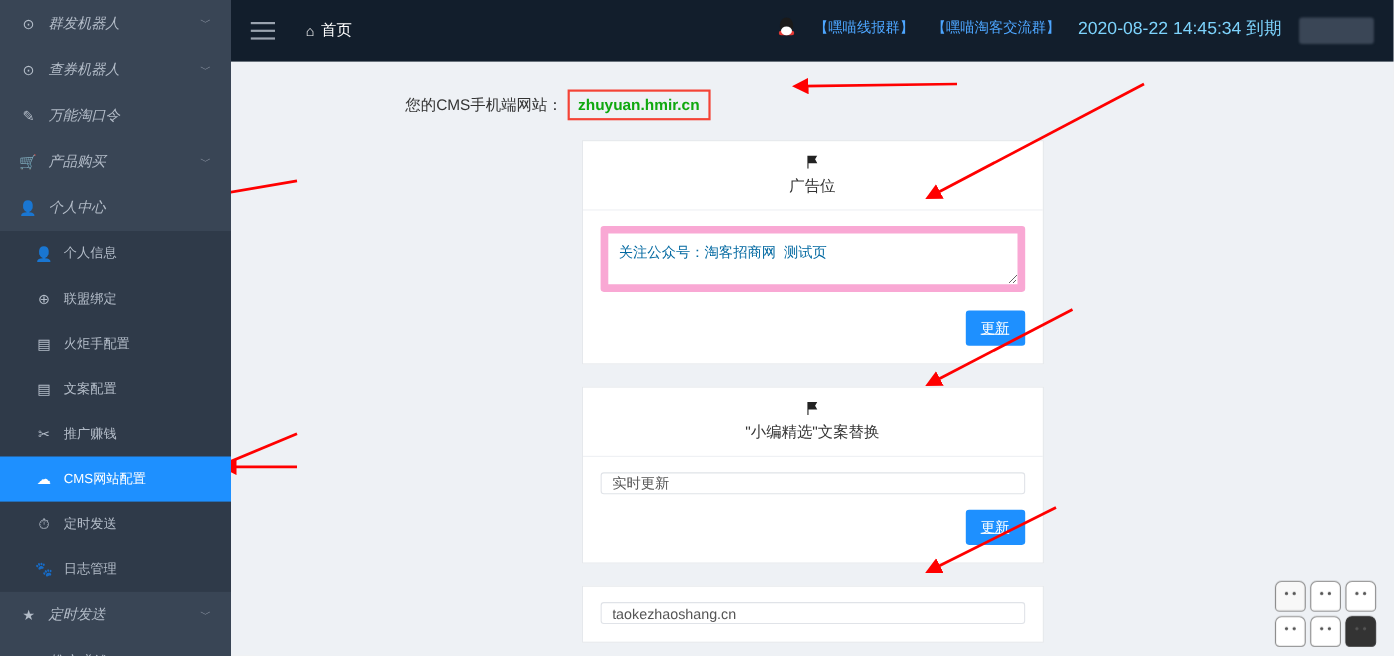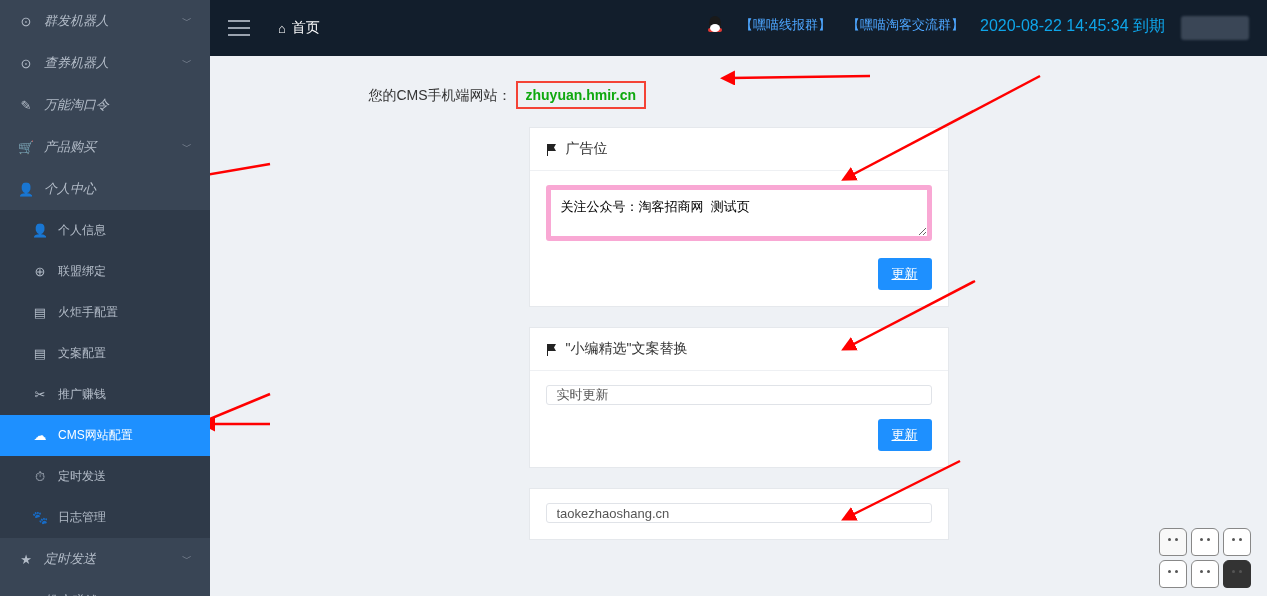--- a/index.html
+++ b/index.html
@@ -19,37 +19,37 @@
     .sidebar::-webkit-scrollbar-thumb { background: #556070; }
     
     .main { flex: 1; display: flex; flex-direction: column; background: #eef1f5; }
     .topbar { height: 56px; background: #121e2c; color: #fff; display: flex; align-items: center; padding: 0 18px; }
     .hamburger { width: 22px; height: 16px; display: flex; flex-direction: column; justify-content: space-between; margin-right: 28px; cursor: pointer; }
     .hamburger span { height: 2px; background: #9aa3af; }
     .home-link { display: flex; align-items: center; color: #fff; font-size: 14px; }
     .home-link .ico { margin-right: 6px; font-size: 13px; }
     .topbar-right { margin-left: auto; display: flex; align-items: flex-start; gap: 16px; }
     .link-blue { color: #4da6ff; font-size: 13px; cursor: pointer; }
-    .expiry { font-size: 16px; color: #0ea5e9; }
+    .expiry { font-size: 16px; color: #7dd3fc; }
     .avatar-blur { width: 68px; height: 24px; background: #3a4656; border-radius: 3px; filter: blur(1px); }
     .penguin { width: 18px; height: 20px; position: relative; }
     .penguin::before { content: ""; position: absolute; top: 0; left: 3px; width: 12px; height: 14px; background: #1a1a1a; border-radius: 50% 50% 40% 40%; }
     .penguin::after { content: ""; position: absolute; top: 8px; left: 4px; width: 10px; height: 8px; background: #fff; border-radius: 50%; }
     .penguin .scarf { position: absolute; top: 12px; left: 2px; width: 14px; height: 4px; background: #e53935; border-radius: 2px; }
     
     .content { flex: 1; overflow-y: auto; padding: 20px 0 20px 0; position: relative; }
     .site-line { width: 740px; margin: 5px auto 18px; font-size: 14px; color: #333; position: relative; }
     .site-url { color: #0fa80f; font-weight: bold; border: 2px solid #f44336; padding: 4px 8px; display: inline-block; }
     
     .card { width: 420px; margin: 0 auto 20px; background: #fff; border: 1px solid #e5e8ec; position: relative; }
-    .card-header { padding: 12px 16px; border-bottom: 1px solid #eef0f3; display: flex; align-items: center; gap: 8px; color: #333; font-size: 14px; }
+    .card-header { padding: 12px 16px; border-bottom: 1px solid #eef0f3; display: flex; align-items: center; gap: 8px; color: #333; font-size: 14px; flex-direction: column; }
     .flag-ico { width: 12px; height: 12px; display: inline-block; }
     .flag-ico svg { width: 12px; height: 12px; fill: #222; }
     .card-body { padding: 14px 16px 16px; }
-    .textarea { width: 100%; min-height: 50px; border: 5px solid #f9a8d4; border-radius: 3px; padding: 8px 10px; font-size: 13px; color: #000000; resize: both; font-family: inherit; }
+    .textarea { width: 100%; min-height: 50px; border: 7px solid #f9a8d4; border-radius: 3px; padding: 8px 10px; font-size: 13px; color: #0369a1; resize: both; font-family: inherit; }
     .input { width: 100%; height: 20px; border: 1px solid #e0e3e8; border-radius: 3px; padding: 0 10px; font-size: 13px; color: #555; }
     .actions { display: flex; justify-content: flex-end; margin-top: 14px; }
     .btn-update { background: #1e90ff; color: #fff; border: none; padding: 7px 14px; border-radius: 3px; font-size: 13px; cursor: pointer; text-decoration: underline; }
     
     .arrow { position: absolute; pointer-events: none; }
     .arrow line, .arrow path { stroke: #f00; stroke-width: 2.5; }
     .arrow polygon { fill: #f00; }
     
     .mascots { position: fixed; bottom: 8px; right: 8px; display: flex; flex-wrap: wrap; width: 100px; gap: 4px; }
     .mascot { width: 28px; height: 28px; border: 1.5px solid #888; border-radius: 6px 6px 4px 4px; background: #fff; position: relative; }

